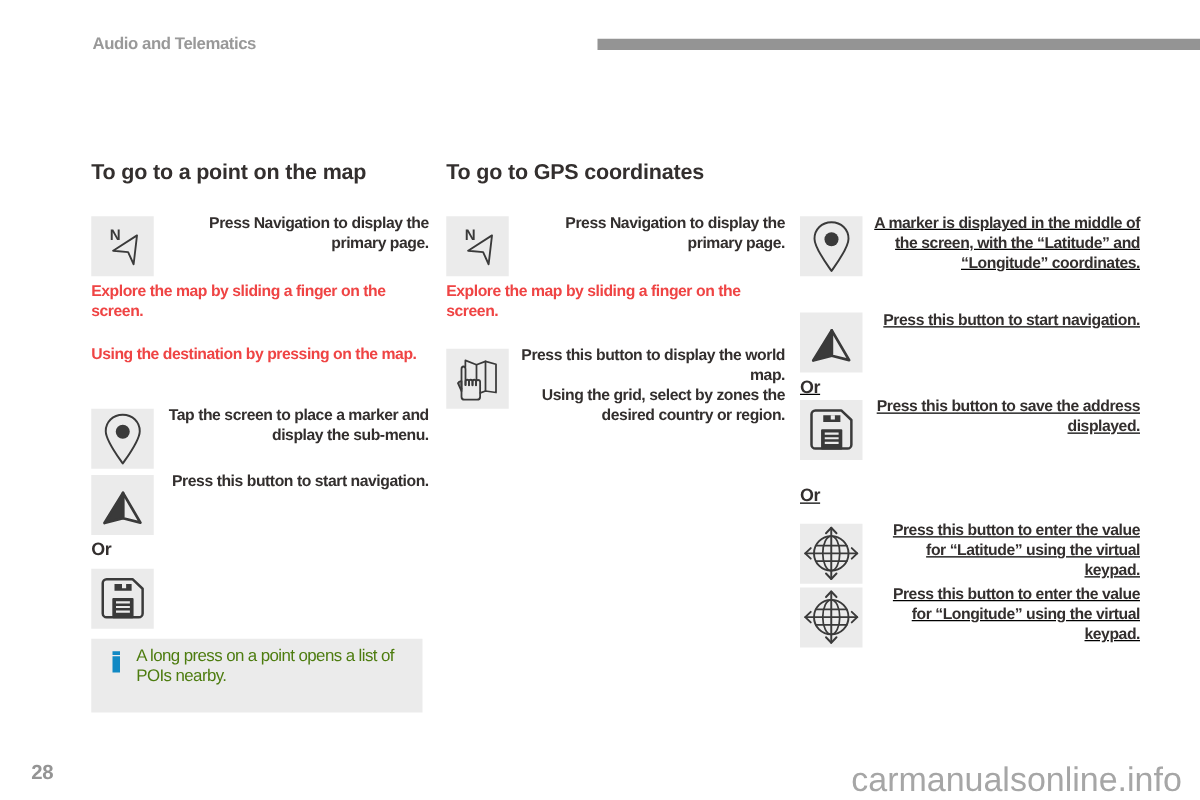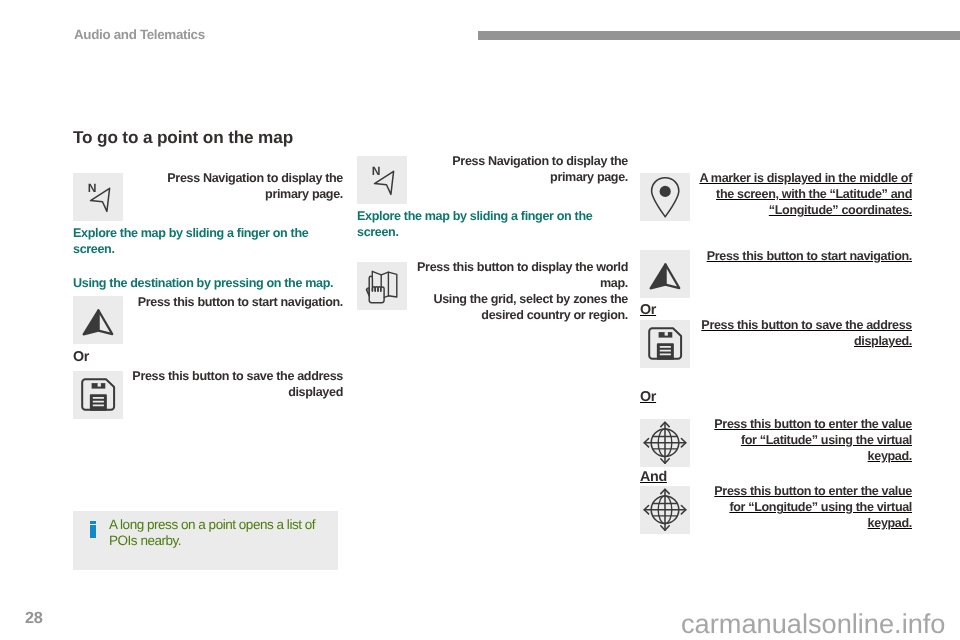--- a/index.html
+++ b/index.html
@@ -20,21 +20,21 @@
 
   
   .col{position:absolute;}
   .c1{left:73px;top:129px;width:270px;}
   .c2{left:357px;top:129px;width:271px;}
   .c3{left:640px;top:172px;width:272px;text-decoration:underline;}
 
   .sec-h{font-size:17.2px;font-weight:bold;color:#332f2e;margin:0;line-height:17px;
          white-space:nowrap;letter-spacing:-0.15px;}
 
-  .para{font-size:12.6px;font-weight:bold;color:#0f766e;line-height:16px;margin:0;letter-spacing:-0.36px;}
+  .para{font-size:12.6px;font-weight:bold;color:#ef4444;line-height:16px;margin:0;letter-spacing:-0.36px;}
 
   .row{display:flex;align-items:flex-start;}
   .ibox{width:50px;height:48px;background:#ebebeb;flex:0 0 50px;position:relative;overflow:hidden;}
   .ibox > svg{position:absolute;left:0;top:0;}
   .rtxt{font-size:12.6px;font-weight:bold;color:#332f2e;line-height:16px;
         margin-left:6px;margin-top:-2.6px;flex:1 1 auto;letter-spacing:-0.36px;text-align:right;}
   .orlbl{font-size:14.3px;font-weight:bold;color:#332f2e;line-height:12px;letter-spacing:-0.3px;}
 
   
   .infobox{position:absolute;left:73px;top:511px;width:265px;height:59px;background:#ebebeb;}
@@ -67,20 +67,29 @@
           <text x="14.8" y="19.4" font-family="Liberation Sans, sans-serif" font-size="12.1" font-weight="bold" fill="#3a3a3a" stroke="none">N</text>
           <path class="icn" stroke-width="1.5" d="M36.6 15.3 L17.5 27.6 L29.5 28.7 L33.9 38.4 Z"></path>
         </svg>
       </div>
       <div class="rtxt">Press Navigation to display the primary page.</div>
     </div>
 
     <div class="para" style="margin-top:4.41px">Explore the map by sliding a finger on the screen.</div>
     <div class="para" style="margin-top:18.00px">Using the destination by pressing on the map.</div>
 
+    <div class="row" style="margin-top:35.71px">
+      <div class="ibox">
+        <svg width="50" height="48" viewBox="0 0 50 48">
+          <path class="icn" stroke-width="1.55" d="M25.2 4.8 C17.3 4.8 11.6 10.7 11.6 17.9 C11.6 25.2 20.4 36.8 25.2 43.8 C30 36.8 38.8 25.2 38.8 17.9 C38.8 10.7 33.1 4.8 25.2 4.8 Z"></path>
+          <circle cx="25.2" cy="18.4" r="5.6" fill="#3a3a3a" stroke="none"></circle>
+        </svg>
+      </div>
+      <div class="rtxt">Tap the screen to place a marker and display the sub-menu.</div>
+    </div>
 
     <div class="row" style="margin-top:5.30px">
       <div class="ibox">
         <svg width="50" height="48" viewBox="0 0 50 48">
           <path d="M25.4 14.3 L39.3 38.1 L25.4 34.6 Z" fill="none" stroke="#3a3a3a" stroke-width="2.2" stroke-linejoin="round"></path>
           <path d="M25.4 14.3 L10.6 38.4 L25.4 34.6 Z" fill="#3a3a3a" stroke="#3a3a3a" stroke-width="2.2" stroke-linejoin="round"></path>
         </svg>
       </div>
       <div class="rtxt">Press this button to start navigation.</div>
     </div>
@@ -90,25 +99,25 @@
     <div class="row" style="margin-top:8.32px">
       <div class="ibox">
         <svg width="50" height="48" viewBox="0 0 50 48">
           <path class="icn" stroke-width="2.0" d="M9.2 11.4 C9.2 9.7 10.6 8.3 12.3 8.3 L33.0 8.3 L41.1 16.0 L41.1 35.7 C41.1 37.4 39.7 38.8 38.0 38.8 L12.3 38.8 C10.6 38.8 9.2 37.4 9.2 35.7 Z"></path>
           <path d="M18.6 12.1 L32.3 12.1 L32.3 17.6 L18.6 17.6 Z" fill="#3a3a3a" stroke="none"></path>
           <path d="M24.6 12.1 L27.9 12.1 L27.9 15.6 L24.6 15.6 Z" fill="#ebebeb" stroke="none"></path>
           <path d="M17.7 38.8 L17.7 24.2 L33.0 24.2 L33.0 38.8 Z" fill="#3a3a3a" stroke="#3a3a3a" stroke-width="1.7" stroke-linejoin="round"></path>
           <path d="M19.8 26.9 L30.9 26.9 M19.8 30.6 L30.9 30.6 M19.8 34.3 L30.9 34.3" stroke="#ebebeb" stroke-width="1.7" fill="none"></path>
         </svg>
       </div>
-      <div class="rtxt">Press this button to save the address displayed</div>
     </div>
   </div>
 
   <div class="col c2">
+    <div class="sec-h">To go to GPS coordinates</div>
 
     <div class="row" style="margin-top:26.90px">
       <div class="ibox">
         <svg width="50" height="48" viewBox="0 0 50 48">
           <text x="14.8" y="19.4" font-family="Liberation Sans, sans-serif" font-size="12.1" font-weight="bold" fill="#3a3a3a" stroke="none">N</text>
           <path class="icn" stroke-width="1.5" d="M36.6 15.3 L17.5 27.6 L29.5 28.7 L33.9 38.4 Z"></path>
         </svg>
       </div>
       <div class="rtxt">Press Navigation to display the primary page.</div>
     </div>
@@ -182,21 +191,20 @@
           <path class="icn" stroke-width="1.55" d="M4.2 23.7 L45.8 23.7"></path>
           <path class="icn" stroke-width="1.55" d="M20.8 7.6 L25.0 3.2 L29.2 7.6"></path>
           <path class="icn" stroke-width="1.55" d="M20.8 39.8 L25.0 44.2 L29.2 39.8"></path>
           <path class="icn" stroke-width="1.55" d="M8.6 19.5 L4.2 23.7 L8.6 27.9"></path>
           <path class="icn" stroke-width="1.55" d="M41.4 19.5 L45.8 23.7 L41.4 27.9"></path>
         </svg>
       </div>
       <div class="rtxt">Press this button to enter the value for “Latitude” using the virtual keypad.</div>
     </div>
 
-    <div class="orlbl" style="margin-top:4.31px">And</div>
 
     <div class="row" style="margin-top:2.71px">
       <div class="ibox">
         <svg width="50" height="48" viewBox="0 0 50 48">
           <circle class="icn" stroke-width="1.55" cx="25.0" cy="23.7" r="13.8"></circle>
           <ellipse class="icn" stroke-width="1.4" cx="25.0" cy="23.7" rx="6.8" ry="13.8"></ellipse>
           <path class="icn" stroke-width="1.4" d="M12.6 17.5 L37.4 17.5 M12.6 29.9 L37.4 29.9"></path>
           <path class="icn" stroke-width="1.55" d="M25.0 3.2 L25.0 44.2"></path>
           <path class="icn" stroke-width="1.55" d="M4.2 23.7 L45.8 23.7"></path>
           <path class="icn" stroke-width="1.55" d="M20.8 7.6 L25.0 3.2 L29.2 7.6"></path>

